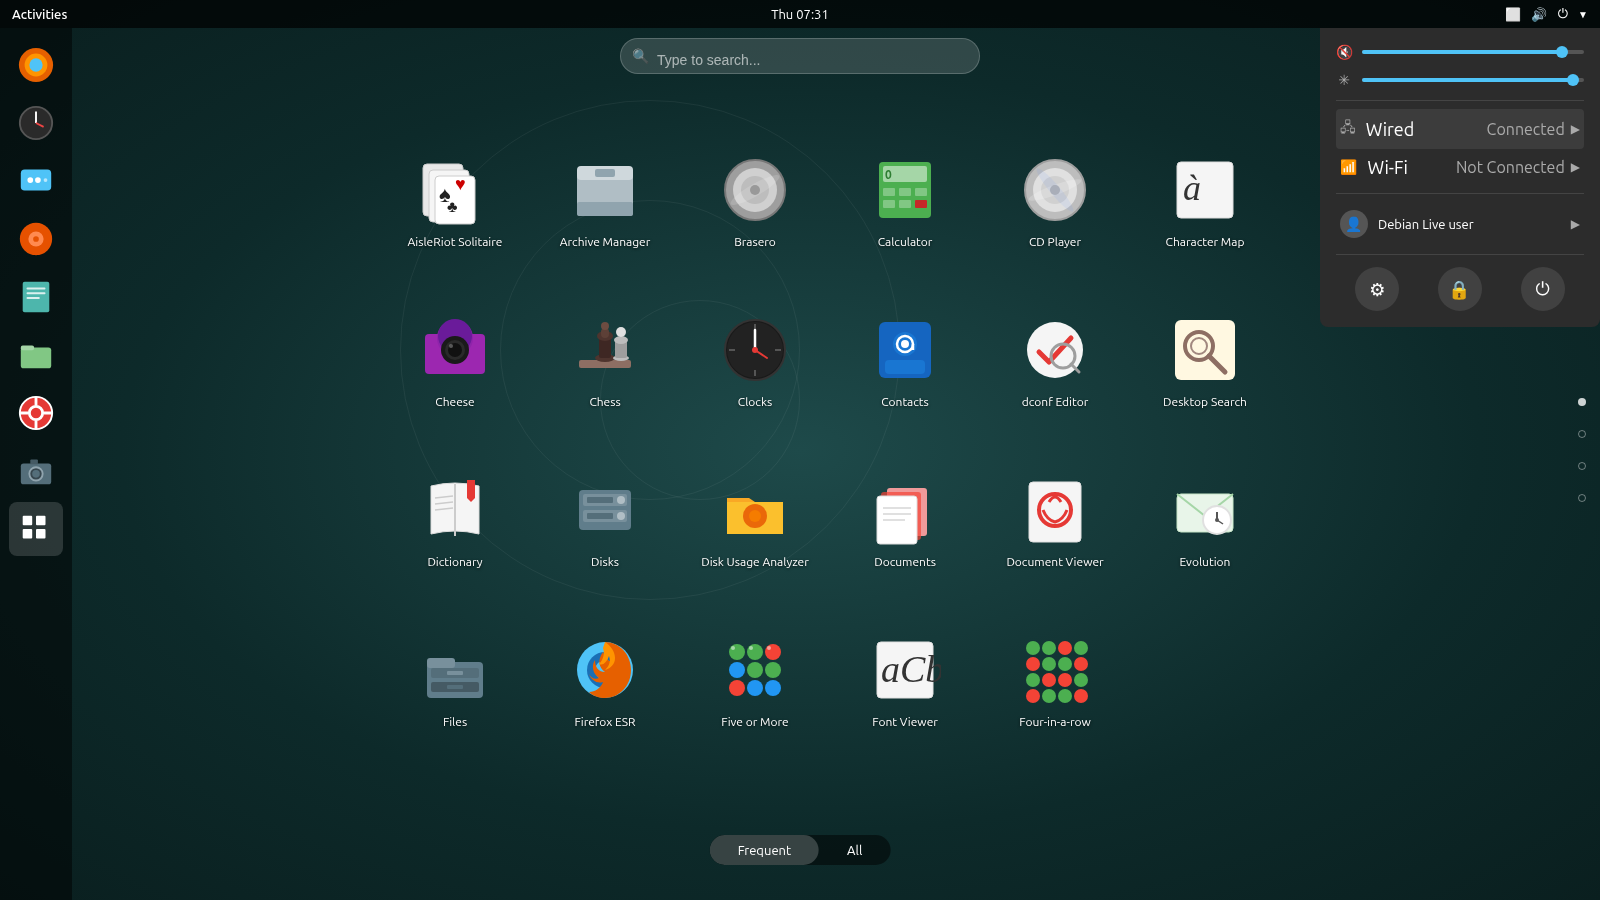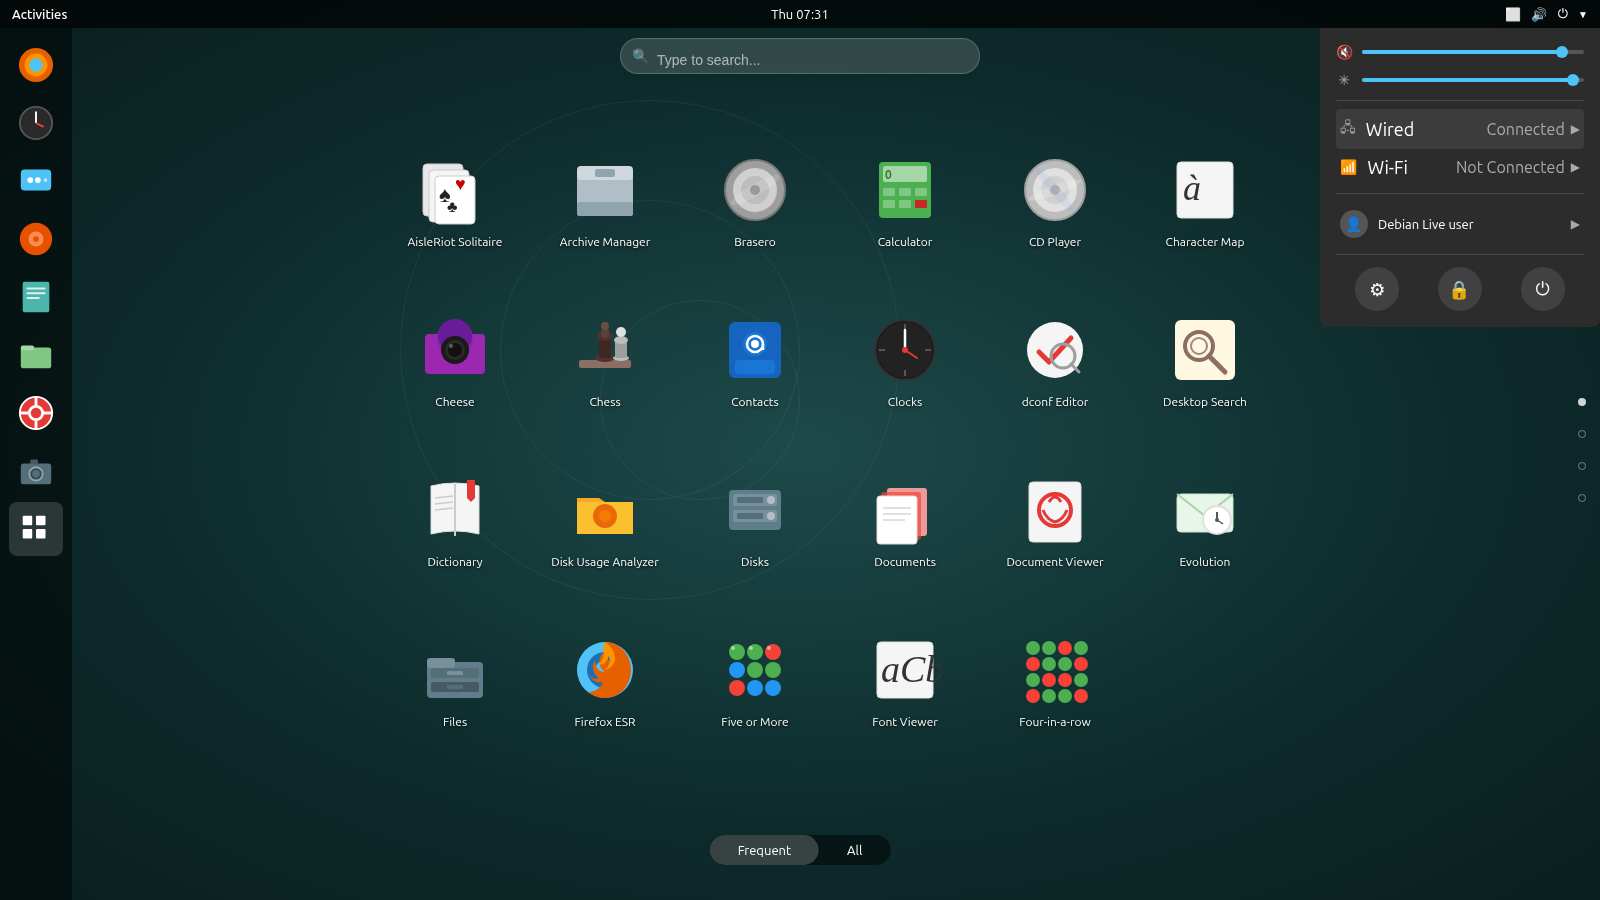--- a/index.html
+++ b/index.html
@@ -483,54 +483,54 @@
         <ellipse cx="52" cy="26" rx="7" ry="4" fill="#bdbdbd"></ellipse>
         <circle cx="52" cy="18" r="5" fill="#e0e0e0"></circle>
       </svg>
     </div>
     <div class="app-label">Chess</div>
   </div>
 
   <div class="app-item">
     <div class="app-icon">
       <svg viewBox="0 0 72 72" xmlns="http://www.w3.org/2000/svg">
-        <rect x="10" y="8" width="52" height="56" rx="6" fill="#1565c0"></rect>
-        <circle cx="36" cy="30" r="12" fill="#1976d2"></circle>
-        <rect x="16" y="46" width="40" height="14" rx="4" fill="#1976d2"></rect>
-
-        <circle cx="36" cy="30" r="8" fill="none" stroke="#fff" stroke-width="2.5"></circle>
-        <circle cx="36" cy="30" r="4" fill="#fff"></circle>
-        <line x1="44" y1="30" x2="44" y2="36" stroke="#fff" stroke-width="2.5"></line>
-      </svg>
-    </div>
-    <div class="app-label">Contacts</div>
-  </div>
-
-  <div class="app-item">
-    <div class="app-icon">
-      <svg viewBox="0 0 72 72" xmlns="http://www.w3.org/2000/svg">
         <circle cx="36" cy="36" r="30" fill="#1a1a1a" stroke="#333" stroke-width="2"></circle>
         <circle cx="36" cy="36" r="28" fill="#222"></circle>
 
         <line x1="36" y1="10" x2="36" y2="16" stroke="#555" stroke-width="2"></line>
         <line x1="36" y1="56" x2="36" y2="62" stroke="#555" stroke-width="2"></line>
         <line x1="10" y1="36" x2="16" y2="36" stroke="#555" stroke-width="2"></line>
         <line x1="56" y1="36" x2="62" y2="36" stroke="#555" stroke-width="2"></line>
 
         <line x1="36" y1="36" x2="36" y2="16" stroke="#fff" stroke-width="2.5" stroke-linecap="round"></line>
         <line x1="36" y1="36" x2="48" y2="44" stroke="#e53935" stroke-width="2" stroke-linecap="round"></line>
         <circle cx="36" cy="36" r="3" fill="#e53935"></circle>
       </svg>
     </div>
     <div class="app-label">Clocks</div>
   </div>
 
   <div class="app-item">
     <div class="app-icon">
       <svg viewBox="0 0 72 72" xmlns="http://www.w3.org/2000/svg">
+        <rect x="10" y="8" width="52" height="56" rx="6" fill="#1565c0"></rect>
+        <circle cx="36" cy="30" r="12" fill="#1976d2"></circle>
+        <rect x="16" y="46" width="40" height="14" rx="4" fill="#1976d2"></rect>
+
+        <circle cx="36" cy="30" r="8" fill="none" stroke="#fff" stroke-width="2.5"></circle>
+        <circle cx="36" cy="30" r="4" fill="#fff"></circle>
+        <line x1="44" y1="30" x2="44" y2="36" stroke="#fff" stroke-width="2.5"></line>
+      </svg>
+    </div>
+    <div class="app-label">Contacts</div>
+  </div>
+
+  <div class="app-item">
+    <div class="app-icon">
+      <svg viewBox="0 0 72 72" xmlns="http://www.w3.org/2000/svg">
         <circle cx="36" cy="36" r="28" fill="#f5f5f5"></circle>
 
         <polyline points="20,38 30,48 52,24" fill="none" stroke="#e53935" stroke-width="5" stroke-linecap="round" stroke-linejoin="round"></polyline>
 
         <circle cx="44" cy="42" r="12" fill="none" stroke="#9e9e9e" stroke-width="3"></circle>
         <line x1="52" y1="50" x2="60" y2="58" stroke="#9e9e9e" stroke-width="3" stroke-linecap="round"></line>
       </svg>
     </div>
     <div class="app-label">dconf Editor</div>
   </div>
@@ -556,49 +556,49 @@
 
         <rect x="48" y="6" width="8" height="18" fill="#e53935"></rect>
         <polygon points="48,24 52,28 56,24" fill="#e53935"></polygon>
 
         <line x1="16" y1="24" x2="34" y2="22" stroke="#ccc" stroke-width="1.5"></line>
         <line x1="16" y1="30" x2="34" y2="28" stroke="#ccc" stroke-width="1.5"></line>
         <line x1="16" y1="36" x2="34" y2="34" stroke="#ccc" stroke-width="1.5"></line>
       </svg>
     </div>
     <div class="app-label">Dictionary</div>
-  </div>
-
-  <div class="app-item">
-    <div class="app-icon">
-      <svg viewBox="0 0 72 72" xmlns="http://www.w3.org/2000/svg">
-
-        <path d="M8,24 L8,60 L64,60 L64,28 L36,28 L30,24 Z" fill="#f9a825"></path>
-        <path d="M8,28 L64,28 L64,60 L8,60 Z" fill="#fbc02d"></path>
-
-        <circle cx="36" cy="42" r="12" fill="#e65100" opacity="0.8"></circle>
-        <circle cx="36" cy="42" r="6" fill="#f57c00"></circle>
-      </svg>
-    </div>
-    <div class="app-label">Disk Usage Analyzer</div>
   </div>
 
   <div class="app-item">
     <div class="app-icon">
       <svg viewBox="0 0 72 72" xmlns="http://www.w3.org/2000/svg">
         <rect x="10" y="16" width="52" height="40" rx="4" fill="#607d8b"></rect>
         <rect x="14" y="20" width="44" height="12" rx="2" fill="#78909c"></rect>
         <rect x="14" y="36" width="44" height="12" rx="2" fill="#78909c"></rect>
         <circle cx="52" cy="26" r="4" fill="#b0bec5"></circle>
         <circle cx="52" cy="42" r="4" fill="#b0bec5"></circle>
         <rect x="18" y="23" width="26" height="6" rx="1" fill="#546e7a"></rect>
         <rect x="18" y="39" width="26" height="6" rx="1" fill="#546e7a"></rect>
       </svg>
     </div>
     <div class="app-label">Disks</div>
+  </div>
+
+  <div class="app-item">
+    <div class="app-icon">
+      <svg viewBox="0 0 72 72" xmlns="http://www.w3.org/2000/svg">
+
+        <path d="M8,24 L8,60 L64,60 L64,28 L36,28 L30,24 Z" fill="#f9a825"></path>
+        <path d="M8,28 L64,28 L64,60 L8,60 Z" fill="#fbc02d"></path>
+
+        <circle cx="36" cy="42" r="12" fill="#e65100" opacity="0.8"></circle>
+        <circle cx="36" cy="42" r="6" fill="#f57c00"></circle>
+      </svg>
+    </div>
+    <div class="app-label">Disk Usage Analyzer</div>
   </div>
 
   <div class="app-item">
     <div class="app-icon">
       <svg viewBox="0 0 72 72" xmlns="http://www.w3.org/2000/svg">
 
         <rect x="18" y="14" width="40" height="48" rx="3" fill="#ef9a9a"></rect>
         <rect x="12" y="18" width="40" height="48" rx="3" fill="#f44336" opacity="0.7"></rect>
         <rect x="8" y="22" width="40" height="48" rx="3" fill="#fff" stroke="#ddd"></rect>
         <line x1="14" y1="34" x2="42" y2="34" stroke="#e0e0e0" stroke-width="2"></line>

